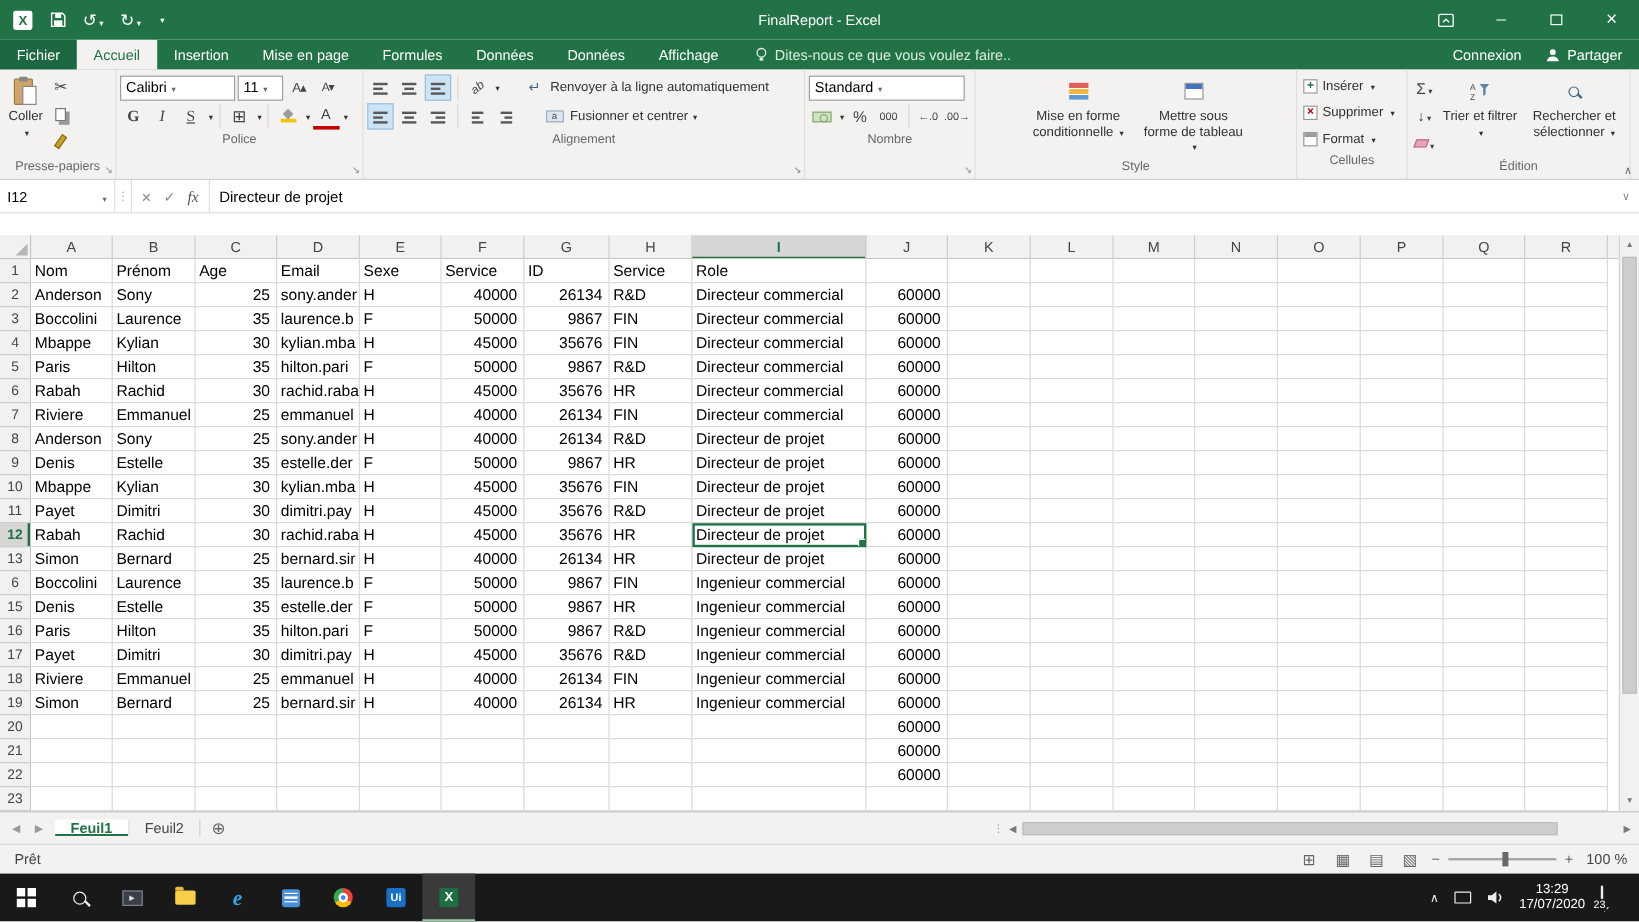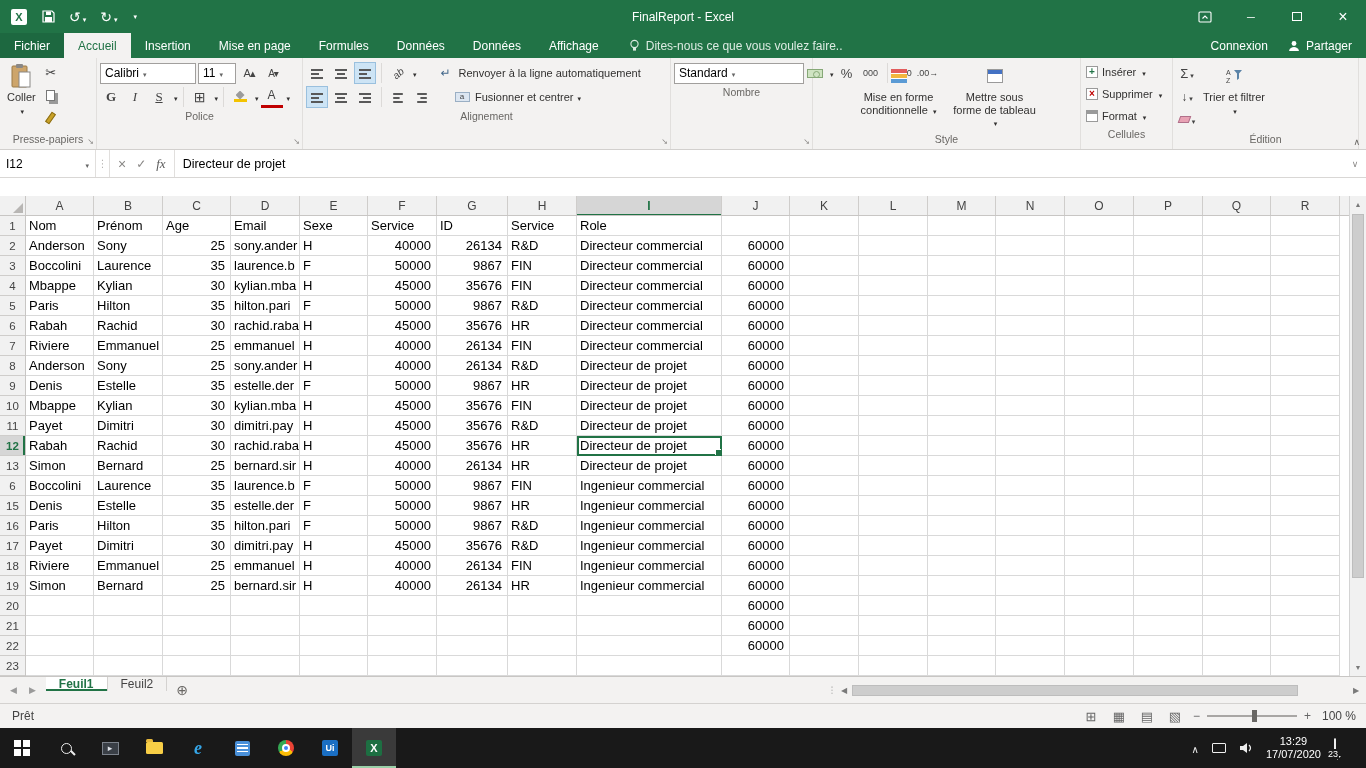--- a/index.html
+++ b/index.html
@@ -117,21 +117,21 @@
   .cell.selected::after { content:""; position:absolute; right:0; bottom:0; width:5px; height:5px; background:#217346; border-left:1px solid #fff; border-top:1px solid #fff; }
   .vscroll { grid-area:1/3/3/4; display:flex; flex-direction:column; background:#f1f1f1; border-left:1px solid #d4d4d4; }
   .sarr { height:17px; flex:none; display:flex; align-items:center; justify-content:center; font-size:7px; color:#7a7a7a; }
   .vtrack { flex:1; padding:1px 2px; }
   .vthumb { width:100%; height:82%; background:#cdcdcd; border:1px solid #bdbdbd; }
 
   
   .tabsrow { height:27px; background:#f3f2f1; border-top:1px solid #c8c6c4; display:flex; align-items:stretch; flex:none; font-size:12px; color:#444; }
   .tabnav { display:flex; align-items:center; gap:12px; padding:0 10px; color:#9a9a9a; font-size:9px; }
   .i-left::after { content:"◀"; } .i-right::after { content:"▶"; }
-  .stabs { display:flex; align-items:flex-start; }
+  .stabs { display:flex; align-items:center; }
   .stab { padding:0 13px; display:flex; align-items:center; border-right:1px solid #d4d2d0; background:#f3f2f1; }
   .stab.active { background:#fff; color:#217346; font-weight:bold; box-shadow:inset 0 -2px 0 #217346; }
   .newsheet { width:30px; display:flex; align-items:center; justify-content:center; color:#696764; font-size:14px; }
   .newsheet::after { content:"⊕"; }
   .hscroll { margin-left:auto; display:flex; align-items:center; width:540px; padding:0 2px; }
   .hs-arr { width:16px; display:flex; align-items:center; justify-content:center; color:#7a7a7a; font-size:8px; }
   .htrack { flex:1; height:13px; padding:1px 0; }
   .hthumb { height:100%; width:90%; background:#cdcdcd; border:1px solid #bdbdbd; }
   .splitter { width:8px; display:flex; align-items:center; justify-content:center; color:#9a9a9a; font-size:9px; }
   .splitter::after { content:"⋮"; }
@@ -360,21 +360,21 @@
           </span>
         <span style="white-space:nowrap">Fusionner et centrer</span>
         <span class="ddc"></span>
       </div>
     </div>
     <div class="rg-label">Alignement</div>
     <span class="launcher"></span>
   </div>
 
   <div class="rgroup" style="width:142px">
-    <div style="display:flex;">
+    <div style="display:flex;flex-direction:column">
       <div class="rrow">
         <div class="select" style="width:130px">
             <span>Standard</span>
             <span class="ddc"></span>
           </div>
       </div>
       <div class="rrow">
         <span class="mini">
             <span class="ic-note"></span>
           </span>
@@ -447,20 +447,26 @@
       </div>
       <div class="bigbtn" style="width:72px">
         <span class="bicon">
           <svg width="18" height="16" viewBox="0 0 18 16">
               <text x="1" y="7" font-size="7" fill="#444" font-family="Liberation Sans, sans-serif">A</text>
               <text x="1" y="15" font-size="7" fill="#444" font-family="Liberation Sans, sans-serif">Z</text>
               <path d="M9 2h8l-3 3.6v5l-2 1.4V5.6z" fill="#5b84a8"></path>
             </svg>
         </span>
         <span><span>Trier et filtrer</span> <span class="ddc"></span></span>
+      </div>
+      <div class="bigbtn" style="width:88px">
+        <span class="bicon" actable="false">
+            <span class="mag"></span>
+          </span>
+        <span><span>Rechercher et sélectionner</span> <span class="ddc"></span></span>
       </div>
     </div>
     <div class="rg-label">Édition</div>
   </div>
 
   <span class="collapse-ribbon"></span>
 </div>
 
 <div class="formula-area">
   <div class="fbar">

